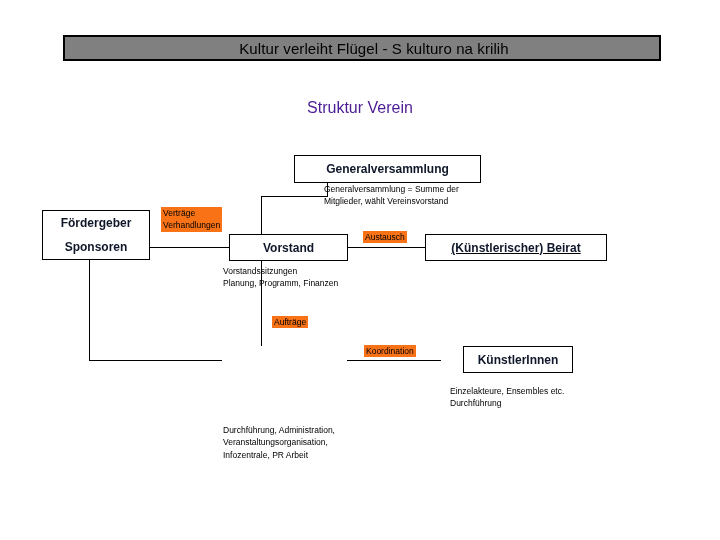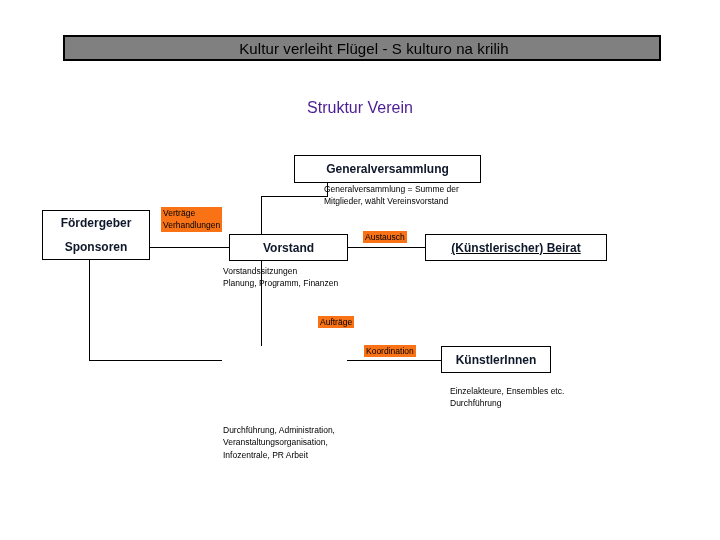--- a/index.html
+++ b/index.html
@@ -142,21 +142,21 @@
   <div class="node two-line" style="left:42px; top:210px; width:108px; height:50px;">
     <span class="node-label">Fördergeber</span>
     <span class="node-label">Sponsoren</span>
   </div>
 
   <div class="node" style="left:425px; top:234px; width:182px; height:27px;text-decoration:underline;">
     <span class="node-label">(Künstlerischer) Beirat</span>
   </div>
 
 
-  <div class="node" style="left:441px; top:346px; width:110px; height:27px;">
+  <div class="node" style="left:463px; top:346px; width:110px; height:27px;">
     <span class="node-label">KünstlerInnen</span>
   </div>
 
   <div class="note" style="left:316px; top:183px;margin-left:8px;">Generalversammlung = Summe der
 Mitglieder, wählt Vereinsvorstand</div>
 
   <div class="note" style="left:223px; top:265px;">Vorstandssitzungen
 Planung, Programm, Finanzen</div>
 
 
@@ -165,17 +165,17 @@
 Infozentrale, PR Arbeit</div>
 
   <div class="note" style="left:450px; top:385px;">Einzelakteure, Ensembles etc.
 Durchführung</div>
 
   <div class="edge-label" style="left:161px; top:207px;">Verträge
 Verhandlungen</div>
 
   <div class="edge-label" style="left:363px; top:231px;">Austausch</div>
 
-  <div class="edge-label" style="left:272px; top:316px;margin-left:46px;">Aufträge</div>
+  <div class="edge-label" style="left:272px; top:316px;">Aufträge</div>
 
   <div class="edge-label" style="left:364px; top:345px;">Koordination</div>
 
 </div>
 
 </body></html>

